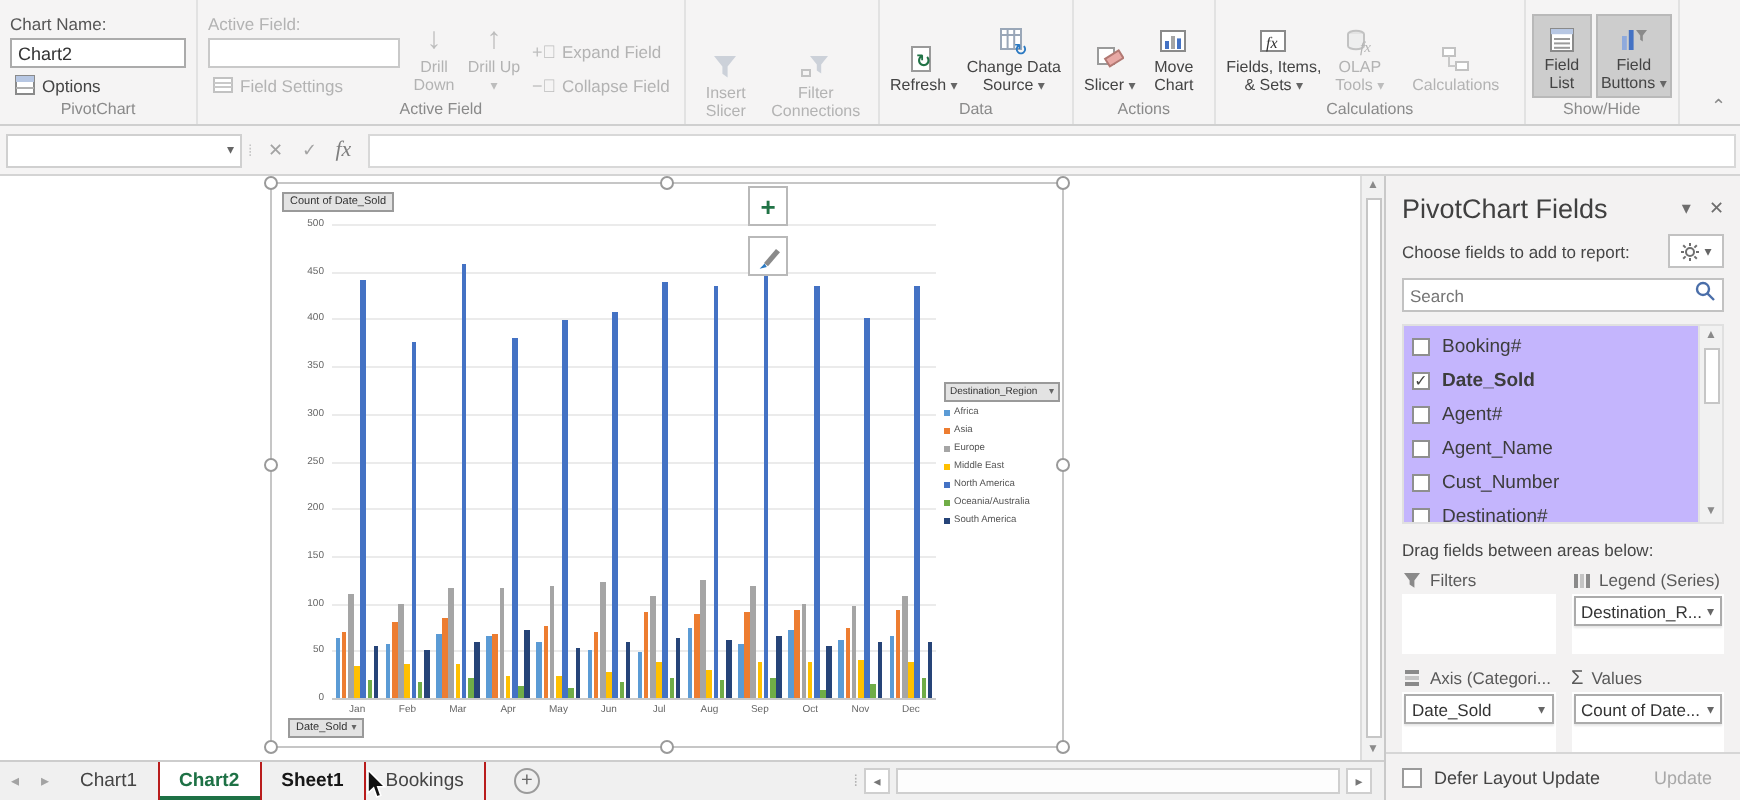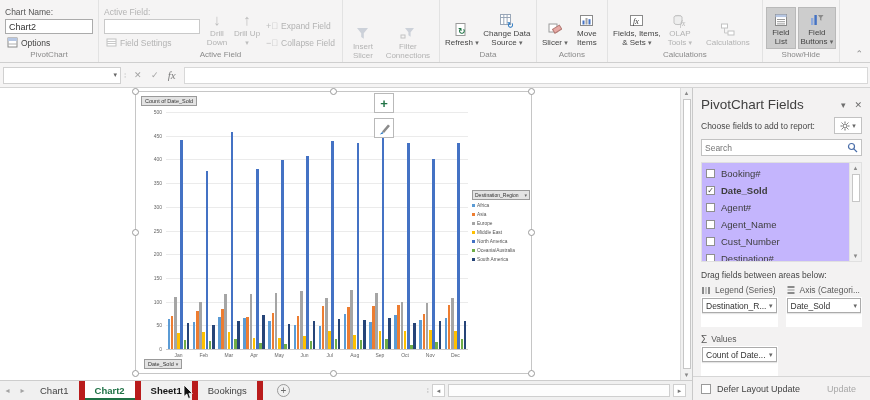--- a/index.html
+++ b/index.html
@@ -68,39 +68,39 @@
   .lent { display:flex; align-items:center; gap:2px; height:8px; font-size:4.8px; color:#555; margin-top:1px; }
   .lsw { width:3px; height:3px; flex:none; }
   .cbtn { position:absolute; left:374px; width:20px; height:20px; background:#fff; border:1px solid #b9b9b9; display:flex; align-items:center; justify-content:center; }
   .cbtn-plus { top:5px; color:#217346; font-size:13px; font-weight:bold; }
   .cbtn-brush { top:30px; }
 
   
   .tabbar { height:20px; background:#f0f0f0; border-top:1px solid #cdcdcd; display:flex; align-items:stretch; font-size:9.5px; position:relative; }
   .tnav { width:15px; display:flex; align-items:center; justify-content:center; color:#a3a3a3; font-size:8px; }
   .tabs { display:flex; align-items:stretch; }
-  .stab { padding:0 10px; display:flex; align-items:center; border-right:6px solid #b91c1c; color:#444; }
+  .stab { padding:0 10px; display:flex; align-items:center; border-right:1px solid #b91c1c; color:#444; }
   .stab.active { background:#fff; color:#1e7145; font-weight:bold; box-shadow:inset 0 -2px 0 #1e7145; }
   .stab.highlighted { font-weight:bold; color:#161616; }
   .plusbtn { align-self:center; margin-left:14px; width:13px; height:13px; border:1px solid #9b9b9b; border-radius:50%; color:#6a6a6a; font-size:10px; line-height:11px; text-align:center; }
   .hscroll { margin-left:auto; display:flex; align-items:center; gap:3px; padding-right:6px; }
   .dots { color:#b3b3b3; font-size:8px; }
   .harrow { width:13px; height:13px; background:#fff; border:1px solid #cfcfcf; display:flex; align-items:center; justify-content:center; font-size:7px; color:#777; }
   .htrack { width:222px; height:13px; background:#fdfdfd; border:1px solid #cfcfcf; }
   .cursor-arrow { position:absolute; left:183px; top:4px; z-index:5; }
 
   
   .pane { width:178px; background:#f3f2f2; border-left:1px solid #c9c9c9; display:flex; flex-direction:column; font-size:9px; position:relative; }
   .pane-head { display:flex; align-items:center; padding:9px 8px 5px; }
   .pane-title { font-size:13.5px; color:#404040; flex:1; }
   .pane-ico { color:#6e6e6e; font-size:9px; margin-left:9px; }
   .choose { display:flex; align-items:center; padding:0 8px; }
   .choose-text { flex:1; font-size:8.5px; color:#464646; }
   .gearbox { width:28px; height:17px; background:#fff; border:1px solid #c2c2c2; display:flex; align-items:center; justify-content:center; gap:2px; }
-  .search { margin:5px 8px 0; height:17px; background:#fff; border:1px solid #c2c2c2; display:flex; align-items:center; padding:0 3px; }
+  .search { margin:5px 8px 0; height:17px; background:#fff; border:1px solid #c2c2c2; display:flex; padding:0 3px; }
   .search input { border:0; outline:0; flex:1; font-size:8.5px; color:#666; background:transparent; font-family:inherit; min-width:0; }
   .flist { margin:6px 8px 0; height:100px; background:#c4b5fd; border:1px solid #e0e0e0; position:relative; overflow:hidden; }
   .flist-inner { position:absolute; left:0; right:12px; top:0; bottom:0; padding:2px 0 0 4px; overflow:hidden; }
   .fl-item { height:17px; display:flex; align-items:center; gap:6px; font-size:9.5px; color:#3d3d3d; }
   .fl-item.checked { font-weight:bold; }
   .fl-check { width:9px; height:9px; border:1px solid #8f8f8f; background:#fff; flex:none; font-size:8px; line-height:8px; text-align:center; color:#444; font-weight:normal; }
   .flist-sb { position:absolute; right:0; top:0; bottom:0; width:12px; background:#f1f1f1; border-left:1px solid #e3e3e3; display:flex; flex-direction:column; align-items:center; padding:1px 0; }
   .sbthumb { width:8px; height:28px; margin-top:2px; background:#fff; border:1px solid #c6c6c6; }
   .sbspace { flex:1; }
   .draglbl { padding:8px 8px 3px; font-size:8.5px; color:#464646; }
@@ -235,21 +235,21 @@
       </div>
       <div class="bigbtn w34">
         <span class="bicon">
             <svg width="15" height="15">
               <rect x="1.5" y="2.5" width="12" height="10" fill="#fff" stroke="#8a8a8a"></rect>
               <rect x="3.5" y="7.5" width="2" height="4" fill="#4472c4"></rect>
               <rect x="6.5" y="5" width="2" height="6.5" fill="#a5a5a5"></rect>
               <rect x="9.5" y="6.2" width="2" height="5.3" fill="#4472c4"></rect>
             </svg>
           </span>
-        <span>Move Items</span>
+        <span>Move Chart</span>
       </div>
     </div>
     <div class="rlabel">Actions</div>
   </div>
 
   <div class="rgroup">
     <div class="rbody">
       <div class="bigbtn w52">
         <span class="bicon">
             <svg width="15" height="15">
@@ -616,20 +616,29 @@
         <div class="sbthumb"></div>
         <div class="sbspace"></div>
         <span class="varrow">▼</span>
       </div>
     </div>
     <div class="draglbl">Drag fields between areas below:</div>
     <div class="areas">
       <div class="area">
         <div class="area-head">
           <svg width="10" height="10">
+              <path d="M1 1.5 h8 L6.2 5.3 v3.6 L3.8 7.3 V5.3 z" fill="#8a8a8a"></path>
+            </svg>
+          <span>Filters</span>
+        </div>
+        <div class="area-box"></div>
+      </div>
+      <div class="area">
+        <div class="area-head">
+          <svg width="10" height="10">
               <rect x="1" y="2" width="2" height="7" fill="#8a8a8a"></rect>
               <rect x="4" y="2" width="2" height="7" fill="#c4c4c4"></rect>
               <rect x="7" y="2" width="2" height="7" fill="#8a8a8a"></rect>
             </svg>
           <span>Legend (Series)</span>
         </div>
         <div class="area-box">
           <div class="pill">
               <span>Destination_R...</span>
               <span class="caret">▾</span>

